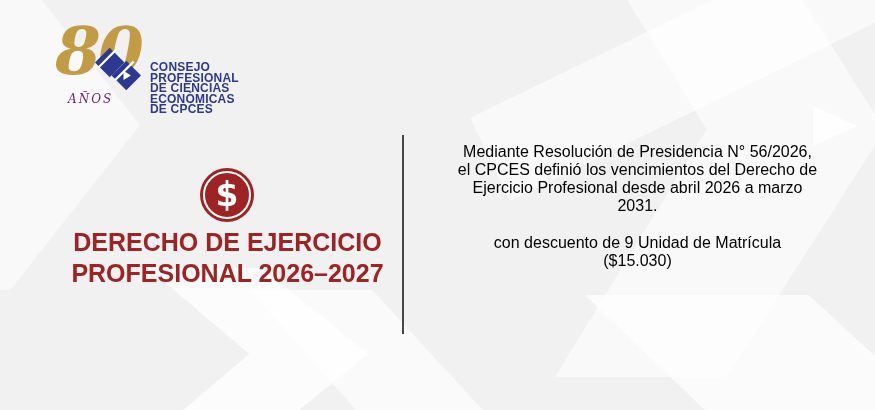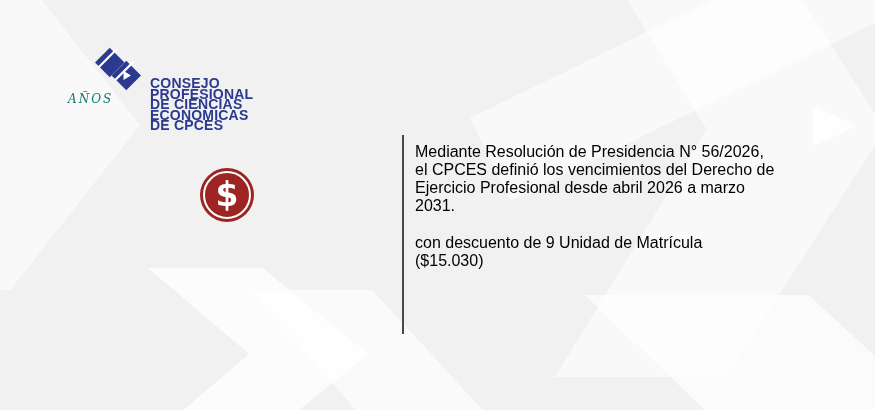--- a/index.html
+++ b/index.html
@@ -17,26 +17,26 @@
   
   .logo{position:absolute;left:55px;top:30px;width:230px;height:85px;z-index:2;}
   .logo .num{
     position:absolute;left:0;top:-12px;
     font-family:"DejaVu Serif",serif;font-style:italic;font-weight:bold;
     font-size:66px;line-height:66px;color:#c49b45;letter-spacing:-3px;
   }
   .logo .anios{
     position:absolute;left:13px;top:62px;
     font-family:"DejaVu Serif",serif;font-style:italic;
-    font-size:12px;color:#0f766e;letter-spacing:2px;
+    font-size:12px;color:#701a75;letter-spacing:2px;
   }
   .logo svg{position:absolute;left:40px;top:16px;}
   .logo .org{
-    position:absolute;left:95px;top:48px;
-    font-size:14px;font-weight:bold;color:#2b3990;
+    position:absolute;left:95px;top:32px;
+    font-size:12px;font-weight:bold;color:#2b3990;
     line-height:10.5px;letter-spacing:.2px;
   }
   
   .badge{
     position:absolute;left:200px;top:168px;width:54px;height:54px;z-index:2;
     background:#9e2423;border-radius:50%;
     display:flex;align-items:center;justify-content:center;
   }
   .badge::before{
     content:"";position:absolute;inset:3px;border:2px solid #fff;border-radius:50%;
@@ -51,21 +51,21 @@
     text-align:center;letter-spacing:0;
   }
   
   .divider{
     position:absolute;left:402px;top:135px;width:2px;height:199px;
     background:#474747;z-index:2;
   }
   
   .right{
     position:absolute;left:415px;top:143px;width:445px;z-index:2;
-    text-align:left;
+    text-align:center;
   }
   .para{
     margin:0;font-size:17.5px;line-height:22.5px;color:#3e3e3e;font-weight:400;
   }
   .hl{
     margin:19px 0 0 0;font-size:17.5px;line-height:24px;
     color:#2b3a8c;font-weight:bold;
   }
 </style>
 </head>
@@ -77,39 +77,44 @@
     <div class="shape chev" style="left:-130px;top:-40px;width:270px;height:330px;"></div>
     <div class="shape band" style="left:470px;top:118px;width:500px;height:92px;transform:rotate(-26deg);"></div>
     <div class="shape chev" style="left:555px;top:-118px;width:330px;height:495px;background:rgba(255,255,255,.6);"></div>
     <div class="shape tri" style="left:813px;top:106px;width:44px;height:40px;"></div>
     <div class="shape chev" style="left:148px;top:268px;width:220px;height:172px;background:rgba(255,255,255,.75);"></div>
     <div class="shape chev" style="left:250px;top:290px;width:235px;height:245px;background:rgba(255,255,255,.65);"></div>
     <div class="shape chev" style="left:585px;top:295px;width:430px;height:380px;background:rgba(255,255,255,.7);"></div>
   </div>
 
   <div class="logo">
+    <div class="num">80</div>
     <div class="anios">AÑOS</div>
     <svg width="46" height="46" viewBox="0 0 50 48">
       <polygon points="16,1 32,17 16,33 0,17" fill="#2b3990"></polygon>
       <polygon points="34,15 50,31 34,47 18,31" fill="#2b3990"></polygon>
       <line x1="4" y1="22" x2="24" y2="2" stroke="#ffffff" stroke-width="2.4"></line>
       <line x1="22" y1="36" x2="42" y2="16" stroke="#ffffff" stroke-width="2.4"></line>
       <polygon points="31,26 39,31 31,36" fill="#ffffff"></polygon>
     </svg>
     <div class="org">
       <div>CONSEJO PROFESIONAL</div>
       <div>DE CIENCIAS ECONÓMICAS</div>
       <div>DE CPCES</div>
     </div>
   </div>
 
   <div class="badge">
     <span class="dollar">$</span>
   </div>
 
+  <h1 class="title">
+    <div>DERECHO DE EJERCICIO</div>
+    <div>PROFESIONAL 2026–2027</div>
+  </h1>
 
   <div class="divider"></div>
 
   <div class="right">
     <p class="para">
       </p>
       <div>Mediante Resolución de Presidencia N° 56/2026,</div>
       <div>el CPCES definió los vencimientos del Derecho de</div>
       <div>Ejercicio Profesional desde abril 2026 a marzo</div>
       <div>2031.</div>

